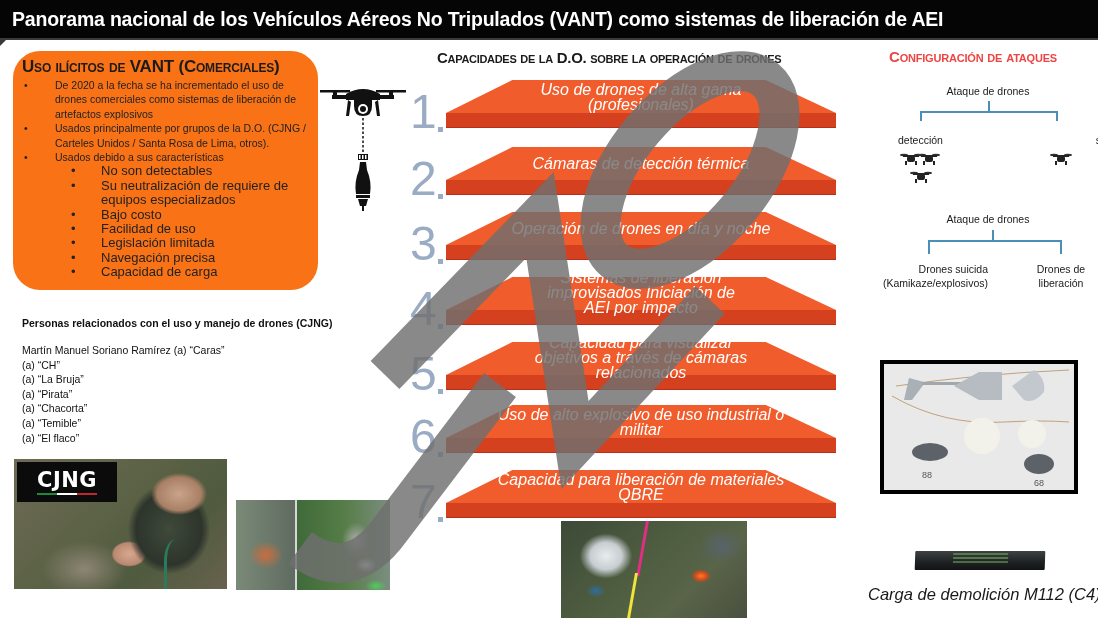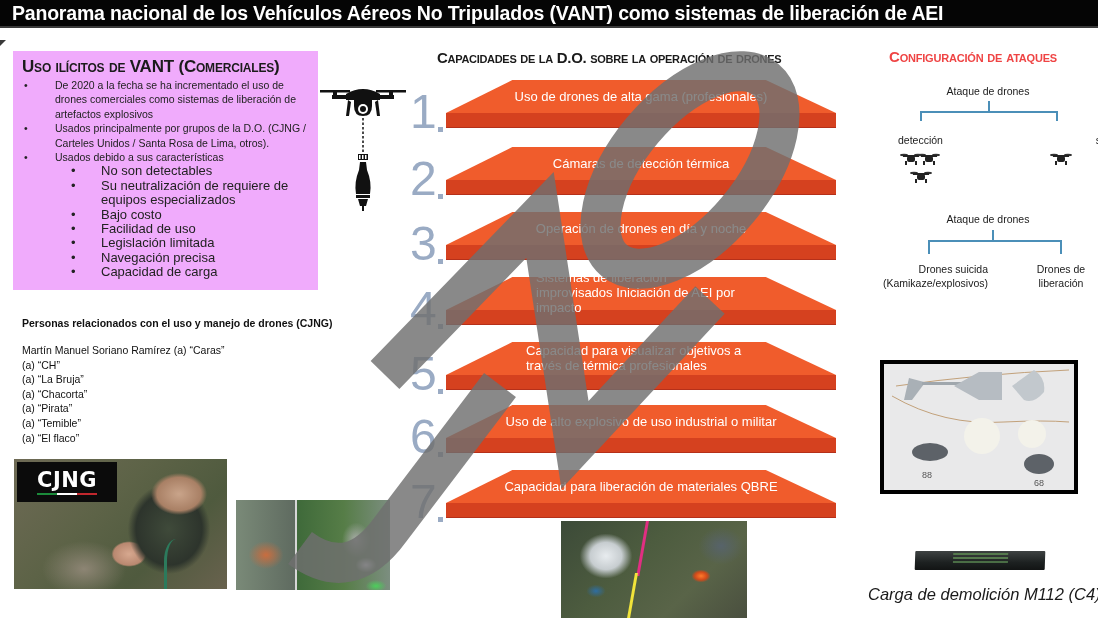--- a/index.html
+++ b/index.html
@@ -1,37 +1,37 @@
 <!DOCTYPE html>
 <html><head>
   <meta charset="utf-8">
   <style>
     * { box-sizing: border-box; margin: 0; padding: 0; }
     html, body { width: 1098px; height: 620px; overflow: hidden; background: #ffffff; }
     body { position: relative; font-family: "Liberation Sans", sans-serif; color: #1a1a1a; }
 
     
     .title-bar {
-      position: absolute; left: 0; top: 0; width: 1098px; height: 28px;
+      position: absolute; left: 0; top: 0; width: 1098px; height: 40px;
       background: #050505; border-bottom: 2px solid #3a3a3a;
       display: flex; align-items: center; padding-left: 12px;
     }
     .title-bar h1 {
       font-family: "Liberation Sans", sans-serif; font-weight: bold;
       font-size: 19.5px; color: #ffffff; letter-spacing: -0.2px; white-space: nowrap;
     }
     .title-corner {
       position: absolute; left: 0; top: 40px; width: 0; height: 0;
       border-top: 6px solid #3a3a3a; border-right: 6px solid transparent;
     }
 
     
     .info-box {
       position: absolute; left: 13px; top: 51px; width: 305px; height: 239px;
-      background: #f0abfc; padding: 6px 8px 16px 8px;
+      background: #f97316; padding: 6px 8px 16px 8px; border-radius: 27px;
     }
     .info-box h2 {
       font-family: "Liberation Sans", sans-serif; font-weight: bold; font-size: 17px;
       color: #1b1b1b; font-variant: small-caps; letter-spacing: -0.2px; margin-left: 1px; margin-bottom: 1px;
     }
     .info-list { list-style: none; font-size: 10.5px; line-height: 14.4px; color: #222; }
     .info-list li { position: relative; padding-left: 34px; }
     .info-list li::before { content: "•"; position: absolute; left: 3px; top: 0; }
     .sub-list { list-style: none; font-size: 13px; line-height: 14.4px; color: #222; }
     .sub-list li { position: relative; padding-left: 80px; }
@@ -104,22 +104,22 @@
       position: absolute; left: 0; top: 0; width: 390px; height: 33px;
       background: #f05c2c;
       clip-path: polygon(17% 0, 82% 0, 100% 100%, 0 100%);
     }
     .cap-side {
       position: absolute; left: 0; top: 33px; width: 390px; height: 15px;
       background: #d5411f; border-bottom: 1px solid #b5301a;
     }
     .cap-text {
       position: absolute; left: 40px; right: 40px; top: 0; height: 33px;
-      display: flex; align-items: center; justify-content: center; text-align: left;
-      color: #ffffff; font-size: 13px; line-height: 15px;
+      display: flex; align-items: center; justify-content: center; text-align: center;
+      color: #ffffff; font-style: italic; font-size: 16px; line-height: 15px;
     }
     .cap-text.two-line { top: -6px; height: 43px; }
 
     
     .watermark { position: absolute; left: 0; top: 0; width: 1098px; height: 620px; pointer-events: none; }
 
     
     .config-title {
       position: absolute; left: 889px; top: 48px; width: 200px;
       font-size: 15px; font-weight: bold; font-variant: small-caps; color: #ef4444; letter-spacing: -0.2px; white-space: nowrap;
@@ -166,22 +166,22 @@
     <li>Capacidad de carga</li>
   </ul>
 </div>
 
 <div class="persons">
   <h3>Personas relacionados con el uso y manejo de drones (CJNG)</h3>
   <ul>
     <li>Martín Manuel Soriano Ramírez (a) “Caras”</li>
     <li>(a) “CH”</li>
     <li>(a) “La Bruja”</li>
+    <li>(a) “Pirata”</li>
     <li>(a) “Chacorta”</li>
-    <li>(a) “Pirata”</li>
     <li>(a) “Temible”</li>
     <li>(a) “El flaco”</li>
   </ul>
 </div>
 
 <div class="photo photo-cjng">
   <div class="hose"></div>
   <div class="cjng-label">
     <span>CJNG</span>
     <div class="cjng-flag"></div>
@@ -263,21 +263,21 @@
     <div class="cap-text two-line" style="left:90px; right:90px;">Sistemas de liberación improvisados Iniciación de AEI por impacto</div>
   </div>
 </div>
 
 <div class="cap-item" style="top:342px;">
   <div class="cap-num">5</div>
   <div class="cap-dot"></div>
   <div class="cap-shape">
     <div class="cap-top"></div>
       <div class="cap-side"></div>
-    <div class="cap-text two-line" style="left:80px; right:80px;">Capacidad para visualizar objetivos a través de térmica profesionales</div>
+    <div class="cap-text two-line" style="left:80px; right:80px;">Capacidad para visualizar objetivos a través de cámaras relacionados</div>
   </div>
 </div>
 
 <div class="cap-item" style="top:405px;">
   <div class="cap-num">6</div>
   <div class="cap-dot"></div>
   <div class="cap-shape">
     <div class="cap-top"></div>
       <div class="cap-side"></div>
     <div class="cap-text">Uso de alto explosivo de uso industrial o militar</div>

